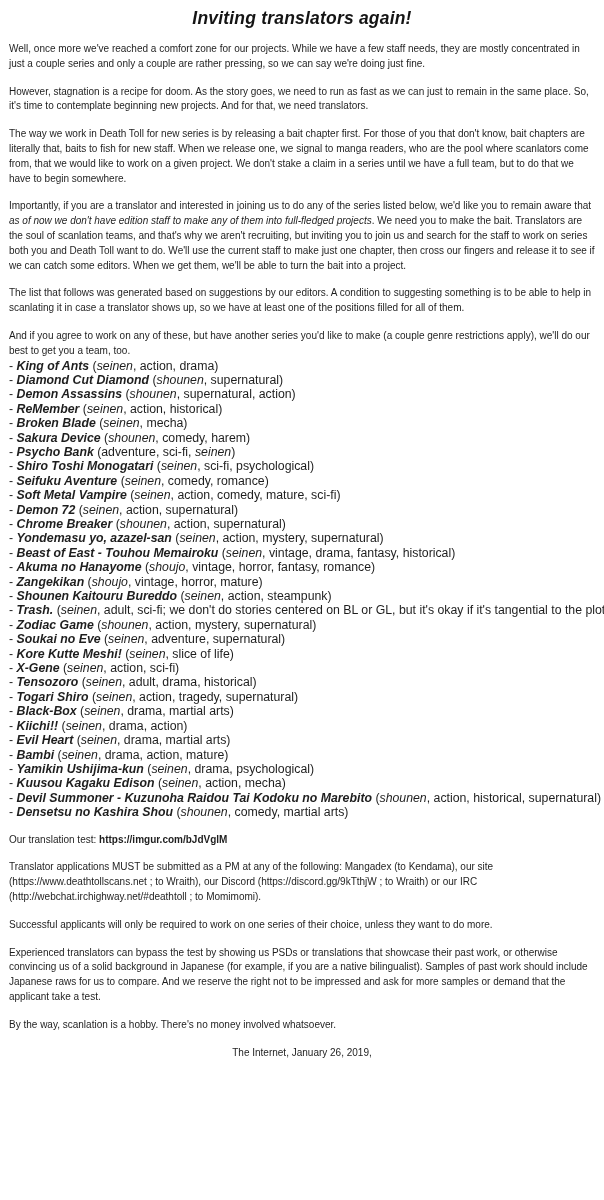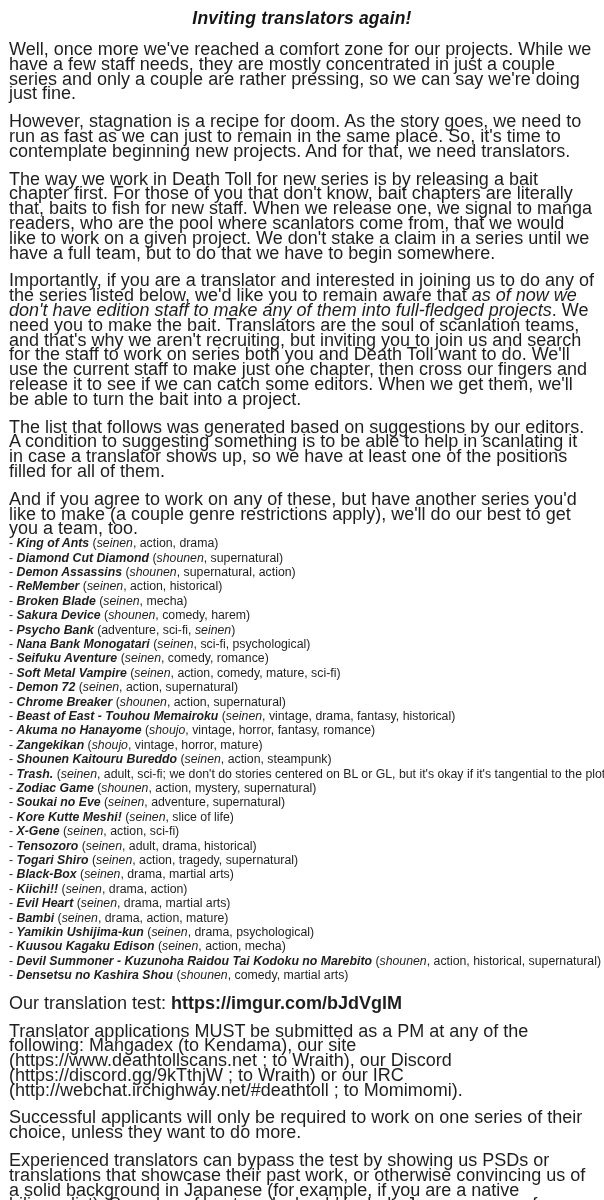--- a/index.html
+++ b/index.html
@@ -24,21 +24,21 @@
     margin: 3px 0 0 0;
     text-align: center;
     font-size: 17.5px;
     font-weight: bold;
     font-style: italic;
     color: #141414;
     letter-spacing: 0.2px;
   }
   p.para {
     margin: 13px 0 0 0;
-    font-size: 18px;
+    font-size: 10px;
     line-height: 14.8px;
   }
   .series-list {
     font-size: 12.3px;
     line-height: 14.4px;
   }
   .series-item { white-space: nowrap; }
   .series-title {
     font-weight: bold;
     font-style: italic;
@@ -68,25 +68,26 @@
   <p class="para">And if you agree to work on any of these, but have another series you'd like to make (a couple genre restrictions apply), we'll do our best to get you a team, too.</p>
 
   <div class="series-list">
       <div class="series-item">- <span class="series-title">King of Ants</span> <span class="series-info">(<i>seinen</i>, action, drama)</span></div>
       <div class="series-item">- <span class="series-title">Diamond Cut Diamond</span> <span class="series-info">(<i>shounen</i>, supernatural)</span></div>
       <div class="series-item">- <span class="series-title">Demon Assassins</span> <span class="series-info">(<i>shounen</i>, supernatural, action)</span></div>
       <div class="series-item">- <span class="series-title">ReMember</span> <span class="series-info">(<i>seinen</i>, action, historical)</span></div>
       <div class="series-item">- <span class="series-title">Broken Blade</span> <span class="series-info">(<i>seinen</i>, mecha)</span></div>
       <div class="series-item">- <span class="series-title">Sakura Device</span> <span class="series-info">(<i>shounen</i>, comedy, harem)</span></div>
       <div class="series-item">- <span class="series-title">Psycho Bank</span> <span class="series-info">(adventure, sci-fi, <i>seinen</i>)</span></div>
-      <div class="series-item">- <span class="series-title">Nana Bank Monogatari</span> <span class="series-info">(<i>seinen</i>, sci-fi, psychological)</span></div>
+      <div class="series-item">- <span class="series-title">Shiro Toshi Monogatari</span> <span class="series-info">(<i>seinen</i>, sci-fi, psychological)</span></div>
       <div class="series-item">- <span class="series-title">Seifuku Aventure</span> <span class="series-info">(<i>seinen</i>, comedy, romance)</span></div>
       <div class="series-item">- <span class="series-title">Soft Metal Vampire</span> <span class="series-info">(<i>seinen</i>, action, comedy, mature, sci-fi)</span></div>
       <div class="series-item">- <span class="series-title">Demon 72</span> <span class="series-info">(<i>seinen</i>, action, supernatural)</span></div>
       <div class="series-item">- <span class="series-title">Chrome Breaker</span> <span class="series-info">(<i>shounen</i>, action, supernatural)</span></div>
+      <div class="series-item">- <span class="series-title">Yondemasu yo, azazel-san</span> <span class="series-info">(<i>seinen</i>, action, mystery, supernatural)</span></div>
       <div class="series-item">- <span class="series-title">Beast of East - Touhou Memairoku</span> <span class="series-info">(<i>seinen</i>, vintage, drama, fantasy, historical)</span></div>
       <div class="series-item">- <span class="series-title">Akuma no Hanayome</span> <span class="series-info">(<i>shoujo</i>, vintage, horror, fantasy, romance)</span></div>
       <div class="series-item">- <span class="series-title">Zangekikan</span> <span class="series-info">(<i>shoujo</i>, vintage, horror, mature)</span></div>
       <div class="series-item">- <span class="series-title">Shounen Kaitouru Bureddo</span> <span class="series-info">(<i>seinen</i>, action, steampunk)</span></div>
       <div class="series-item">- <span class="series-title">Trash.</span> <span class="series-info">(<i>seinen</i>, adult, sci-fi; we don't do stories centered on BL or GL, but it's okay if it's tangential to the plot)</span></div>
       <div class="series-item">- <span class="series-title">Zodiac Game</span> <span class="series-info">(<i>shounen</i>, action, mystery, supernatural)</span></div>
       <div class="series-item">- <span class="series-title">Soukai no Eve</span> <span class="series-info">(<i>seinen</i>, adventure, supernatural)</span></div>
       <div class="series-item">- <span class="series-title">Kore Kutte Meshi!</span> <span class="series-info">(<i>seinen</i>, slice of life)</span></div>
       <div class="series-item">- <span class="series-title">X-Gene</span> <span class="series-info">(<i>seinen</i>, action, sci-fi)</span></div>
       <div class="series-item">- <span class="series-title">Tensozoro</span> <span class="series-info">(<i>seinen</i>, adult, drama, historical)</span></div>

